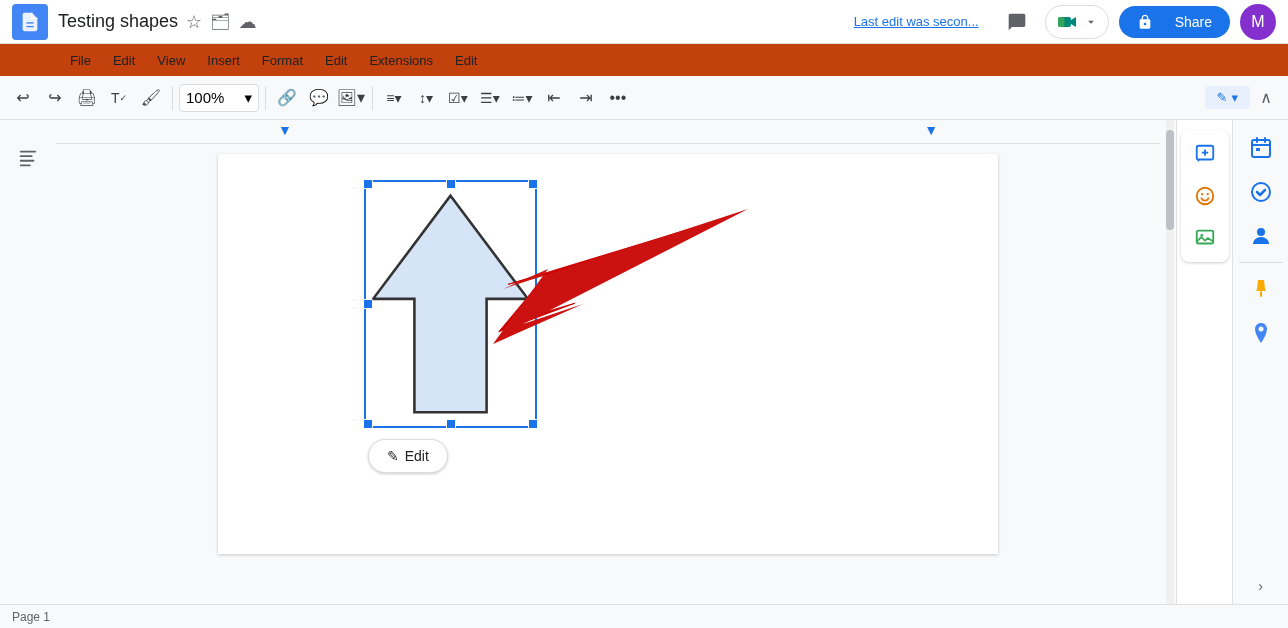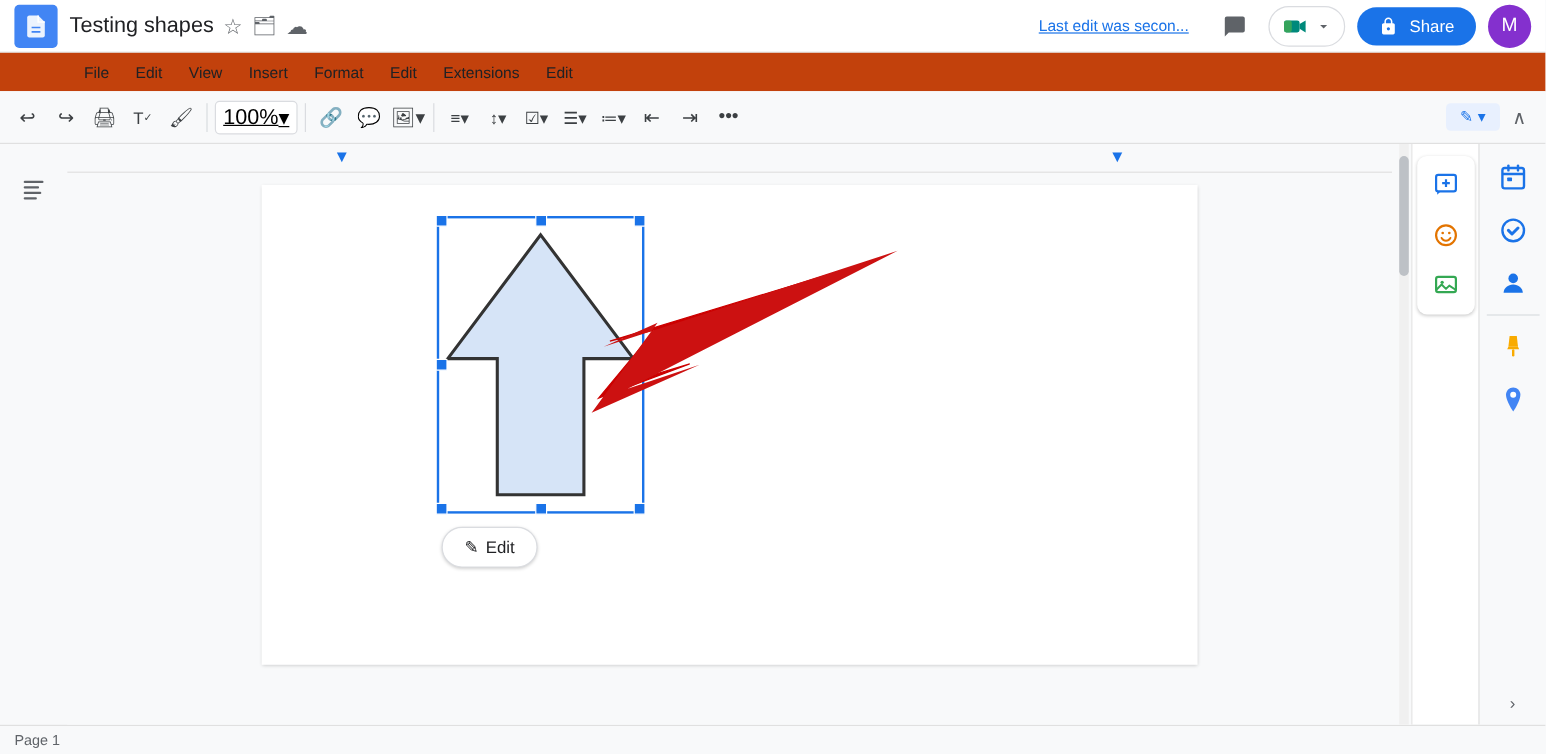--- a/index.html
+++ b/index.html
@@ -74,21 +74,21 @@
     }
     .share-btn {
       background: #1a73e8;
       color: #fff;
       border: none;
       border-radius: 20px;
       padding: 8px 18px;
       font-size: 14px;
       font-weight: 500;
       cursor: pointer;
-      display: flex; align-items: flex-start; gap: 10px;
+      display: flex; align-items: flex-start; gap: 22px;
     }
     .avatar {
       width: 36px; height: 36px;
       border-radius: 50%;
       background: #8430ce;
       color: #fff;
       display: flex; align-items: center; justify-content: center;
       font-size: 16px;
       font-weight: 500;
       cursor: pointer;
@@ -130,26 +130,25 @@
       font-size: 16px;
       background: transparent;
       border: none;
     }
     .tb-separator { width: 1px; height: 24px; background: #dadce0; margin: 0 4px; }
     .tb-zoom {
       display: flex; align-items: center;
       border: 1px solid #dadce0;
       border-radius: 4px;
       padding: 2px 6px;
-      font-size: 18px;
+      font-size: 15px;
       cursor: pointer;
       background: #fff;
-      gap: 0;
+      gap: 20px;
       height: 28px;
-      text-decoration: underline;
     }
     .tb-spacer { flex: 1; }
     .edit-btn {
       display: flex; align-items: center;
       background: #e8f0fe;
       border: none;
       border-radius: 4px;
       padding: 4px 12px;
       font-size: 13px;
       color: #1a73e8;

